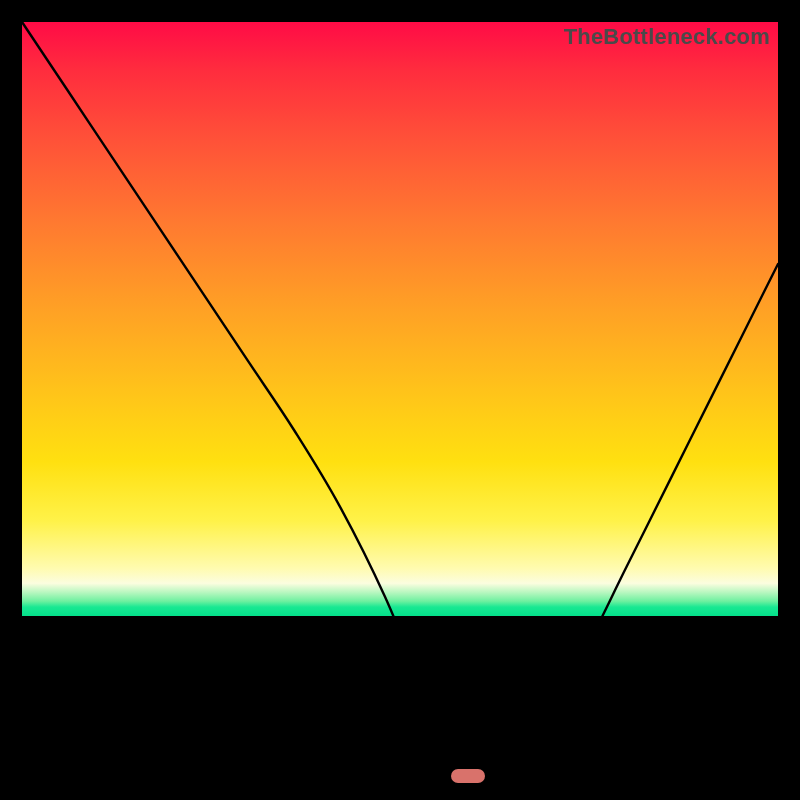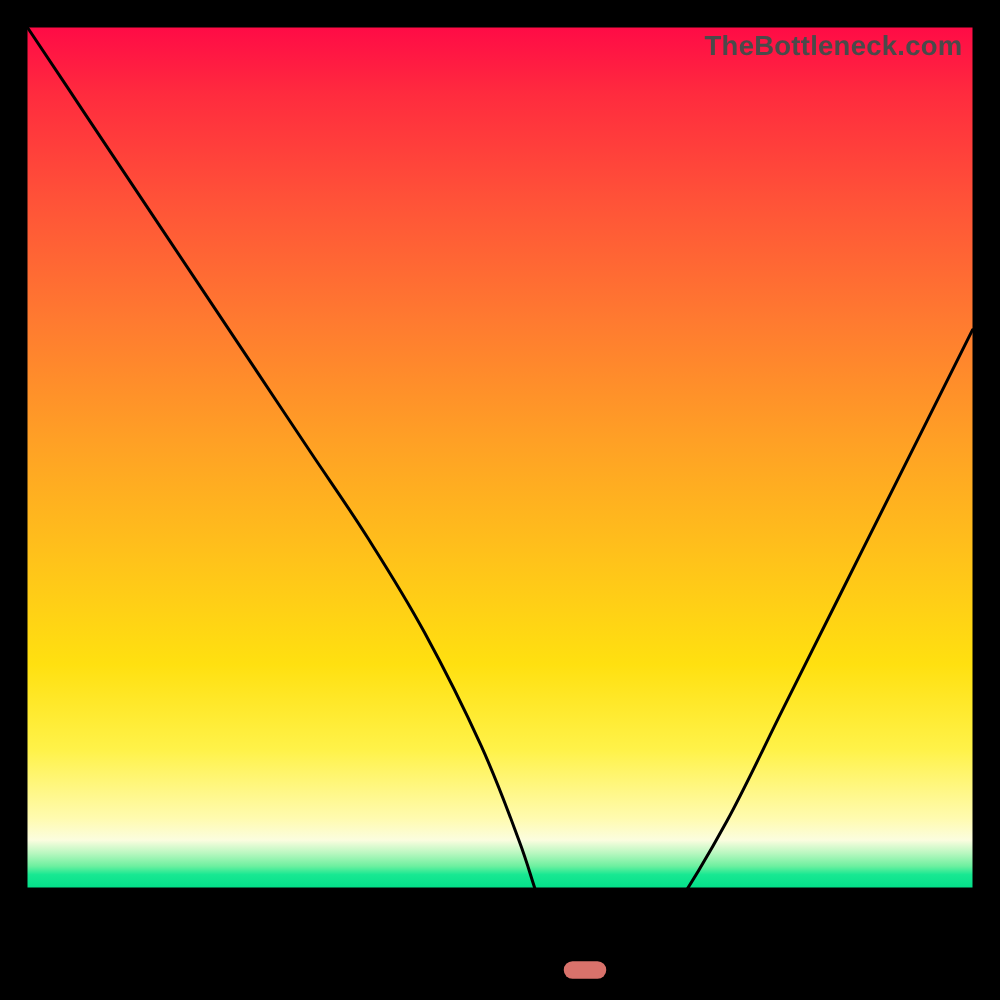--- a/index.html
+++ b/index.html
@@ -15,21 +15,21 @@
     position: relative;
     width: 800px;
     height: 800px;
     background: #000;
   }
   .plot-area {
     position: absolute;
     left: 22px;
     top: 22px;
     width: 756px;
-    height: 688px;
+    height: 594px;
     
     background: linear-gradient(
       to bottom,
       #ff0b46 0%,
       #ff2c3e 8%,
       #ff5238 20%,
       #ff7a30 34%,
       #ffa025 48%,
       #ffc31a 62%,
       #ffe010 74%,

